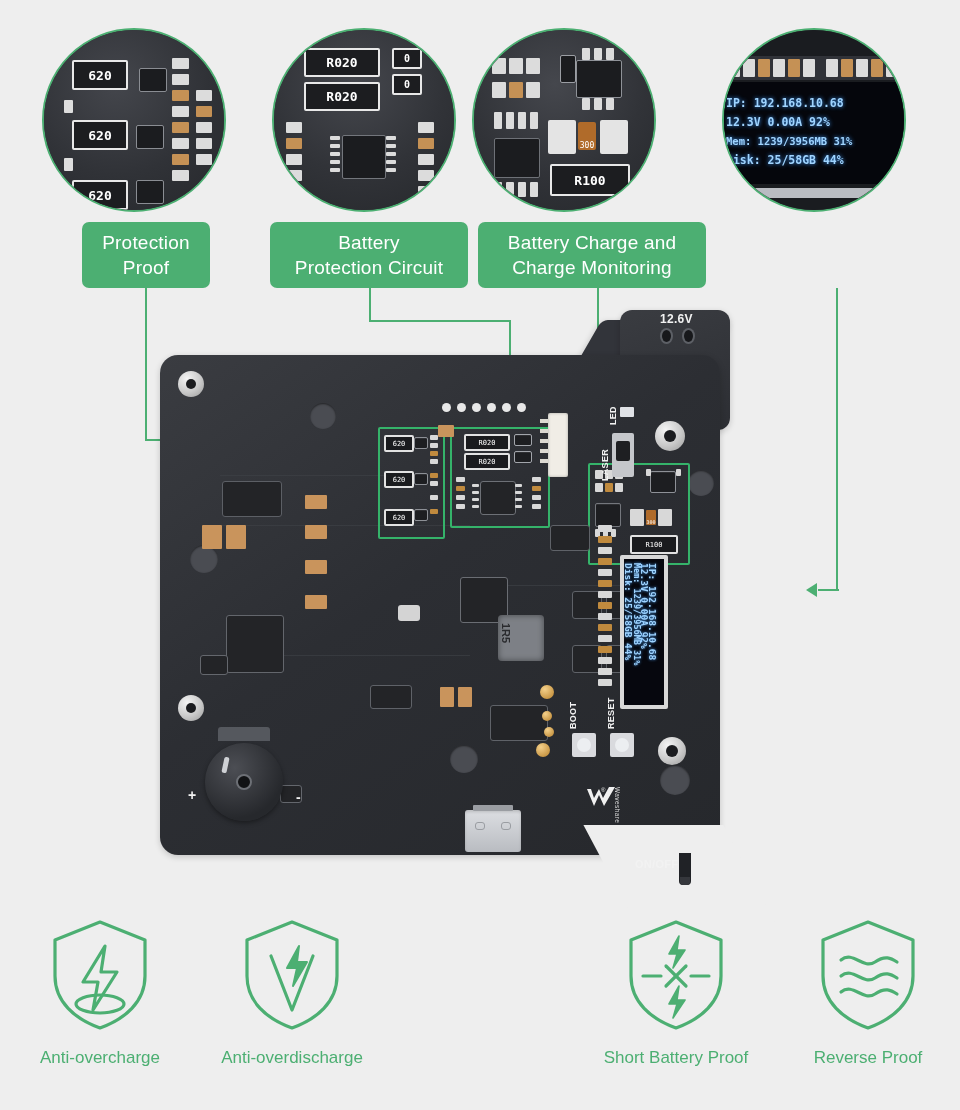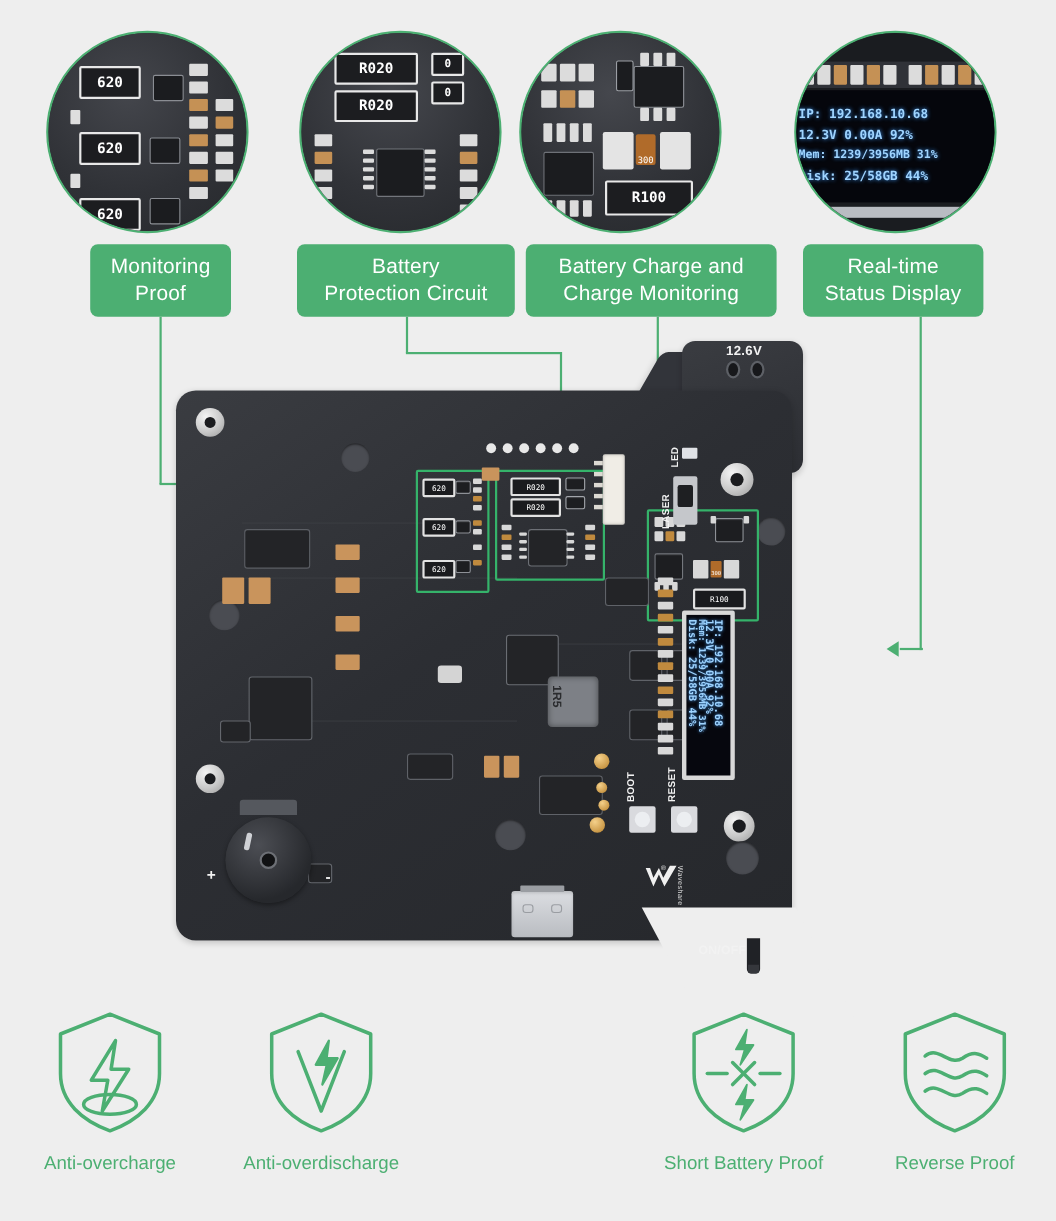--- a/index.html
+++ b/index.html
@@ -242,38 +242,34 @@
           <div>12.3V   0.00A   92%</div>
           <div style="font-size:10.5px;">Mem: 1239/3956MB 31%</div>
           <div>Disk: 25/58GB 44%</div>
         </div>
       </div>
       <div style="position:absolute;left:-10px;top:158px;width:205px;height:10px;background:#b9bcc2;"></div>
     </div>
   </div>
 
   <div class="callout-label" style="left:82px;top:222px;width:128px;height:66px;">
-    <span>Monitoring</span>
+    <span>Protection</span>
     <span>Proof</span>
   </div>
 
   <div class="callout-label" style="left:270px;top:222px;width:198px;height:66px;">
     <span>Battery</span>
     <span>Protection Circuit</span>
   </div>
 
   <div class="callout-label" style="left:478px;top:222px;width:228px;height:66px;">
     <span>Battery Charge and</span>
     <span>Charge Monitoring</span>
   </div>
 
-  <div class="callout-label" style="left:730px;top:222px;width:164px;height:66px;">
-    <span>Real-time</span>
-    <span>Status Display</span>
-  </div>
 
   <div class="conn conn-v" style="left:145px;top:288px;height:152px;"></div>
   <div class="conn conn-h" style="left:145px;top:439px;width:213px;"></div>
   <div class="arrow-right" style="left:357px;top:433px;"></div>
 
   <div class="conn conn-v" style="left:369px;top:288px;height:33px;"></div>
   <div class="conn conn-h" style="left:369px;top:320px;width:141px;"></div>
   <div class="conn conn-v" style="left:509px;top:320px;height:55px;"></div>
   <div class="arrow-down" style="left:503px;top:373px;"></div>
 

